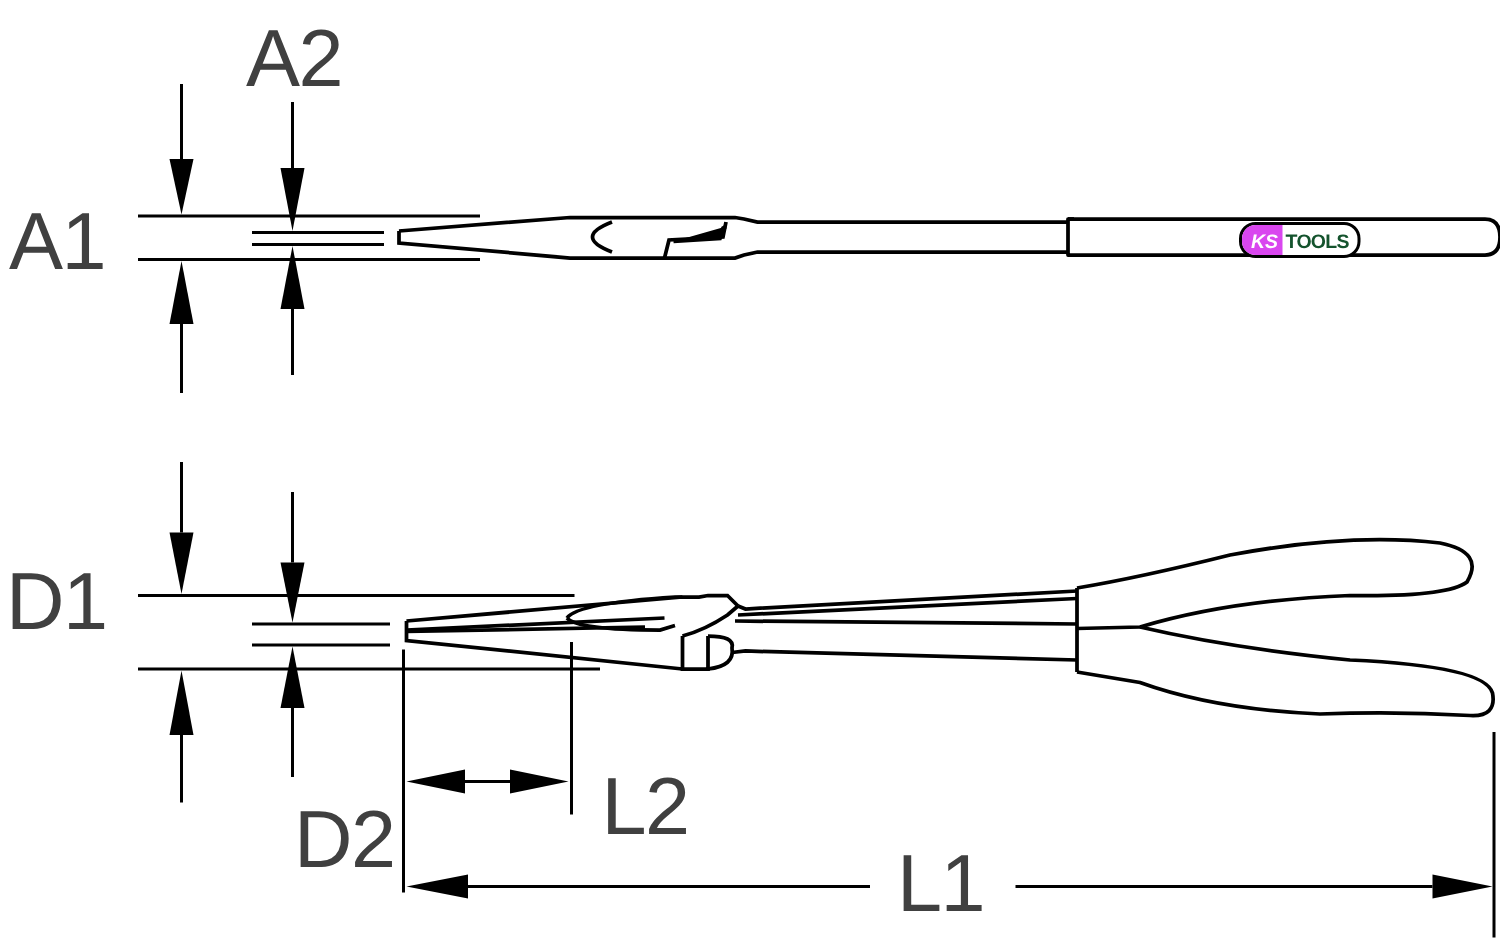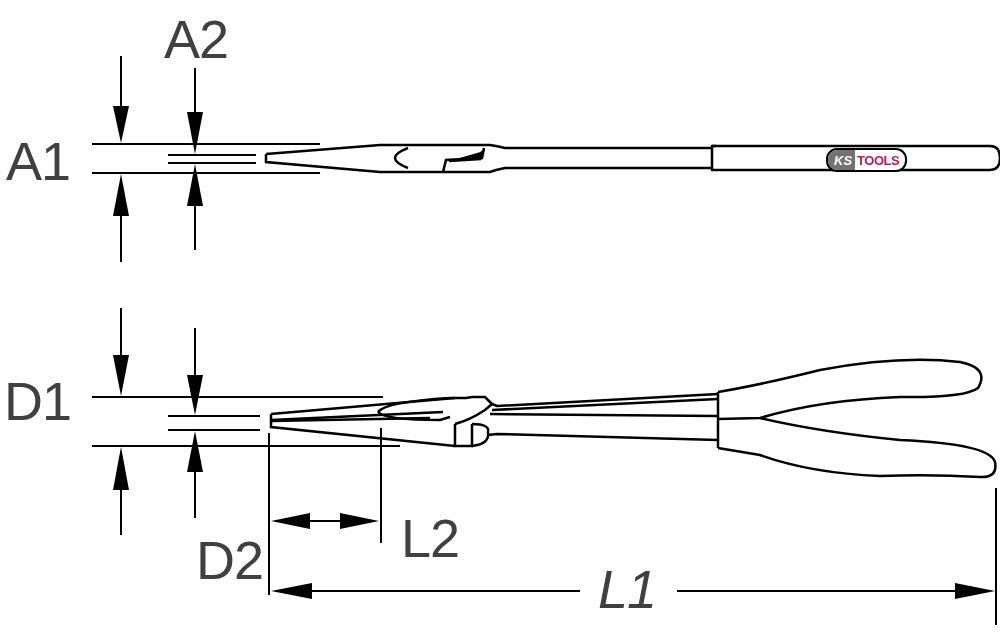--- a/index.html
+++ b/index.html
@@ -1,21 +1,21 @@
 <!DOCTYPE html>
 <html><head>
   <meta charset="utf-8">
   <style>
     html, body { margin: 0; padding: 0; background: #ffffff; }
     body { width: 1000px; height: 633px; overflow: hidden; position: relative; font-family: "Liberation Sans", sans-serif; }
     svg { position: absolute; left: 0; top: 0; }
     .lbl { position: absolute; font-family: "Liberation Sans", sans-serif; color: #404040; line-height: 1; font-size: 54px; letter-spacing: -1px; }
     .logo { position: absolute; left: 826px; top: 148px; height: 20px; display: flex; align-items: center; border: 2px solid #000; border-radius: 11px; overflow: hidden; background: #fff; }
-    .logo .ks { background: #737373; color: #fff; font-weight: bold; font-style: italic; font-size: 13px; padding: 0 3px 0 6px; height: 100%; display: flex; align-items: center; }
-    .logo .tools { color: #be185d; font-weight: bold; font-size: 13px; padding: 0 6px 0 2px; letter-spacing: -0.5px; }
+    .logo .ks { background: #d946ef; color: #fff; font-weight: bold; font-style: italic; font-size: 13px; padding: 0 3px 0 6px; height: 100%; display: flex; align-items: center; }
+    .logo .tools { color: #14532d; font-weight: bold; font-size: 13px; padding: 0 6px 0 2px; letter-spacing: -0.5px; }
   </style>
 </head>
 <body>
 
 <svg width="1000" height="633" viewBox="0 0 1000 633">
   <defs>
     <marker id="arr" markerWidth="10" markerHeight="10" refX="9" refY="5" orient="auto" markerUnits="userSpaceOnUse">
       <path d="M0,0 L10,5 L0,10 z" fill="#000"></path>
     </marker>
   </defs>
@@ -100,18 +100,18 @@
       <path d="M760,418 Q820,432 900,440 Q990,444 995,462 Q998,478 980,477 Q930,474 880,476 Q810,473 760,455 L718,448"></path>
     </g>
   </g>
 </svg>
 
 <div class="lbl" style="left:164px; top:12px;">A2</div>
 <div class="lbl" style="left:6px; top:116px;margin-top:18px;">A1</div>
 <div class="lbl" style="left:4px; top:374px;">D1</div>
 <div class="lbl" style="left:155px; top:533px;margin-left:41px;">D2</div>
 <div class="lbl" style="left:401px; top:511px;">L2</div>
-<div class="lbl" style="left:598px; top:562px;font-style:italic;">L1</div>
+<div class="lbl" style="left:598px; top:562px;">L1</div>
 
 <div class="logo">
   <span class="ks">KS</span>
   <span class="tools">TOOLS</span>
 </div>
 
 </body></html>

